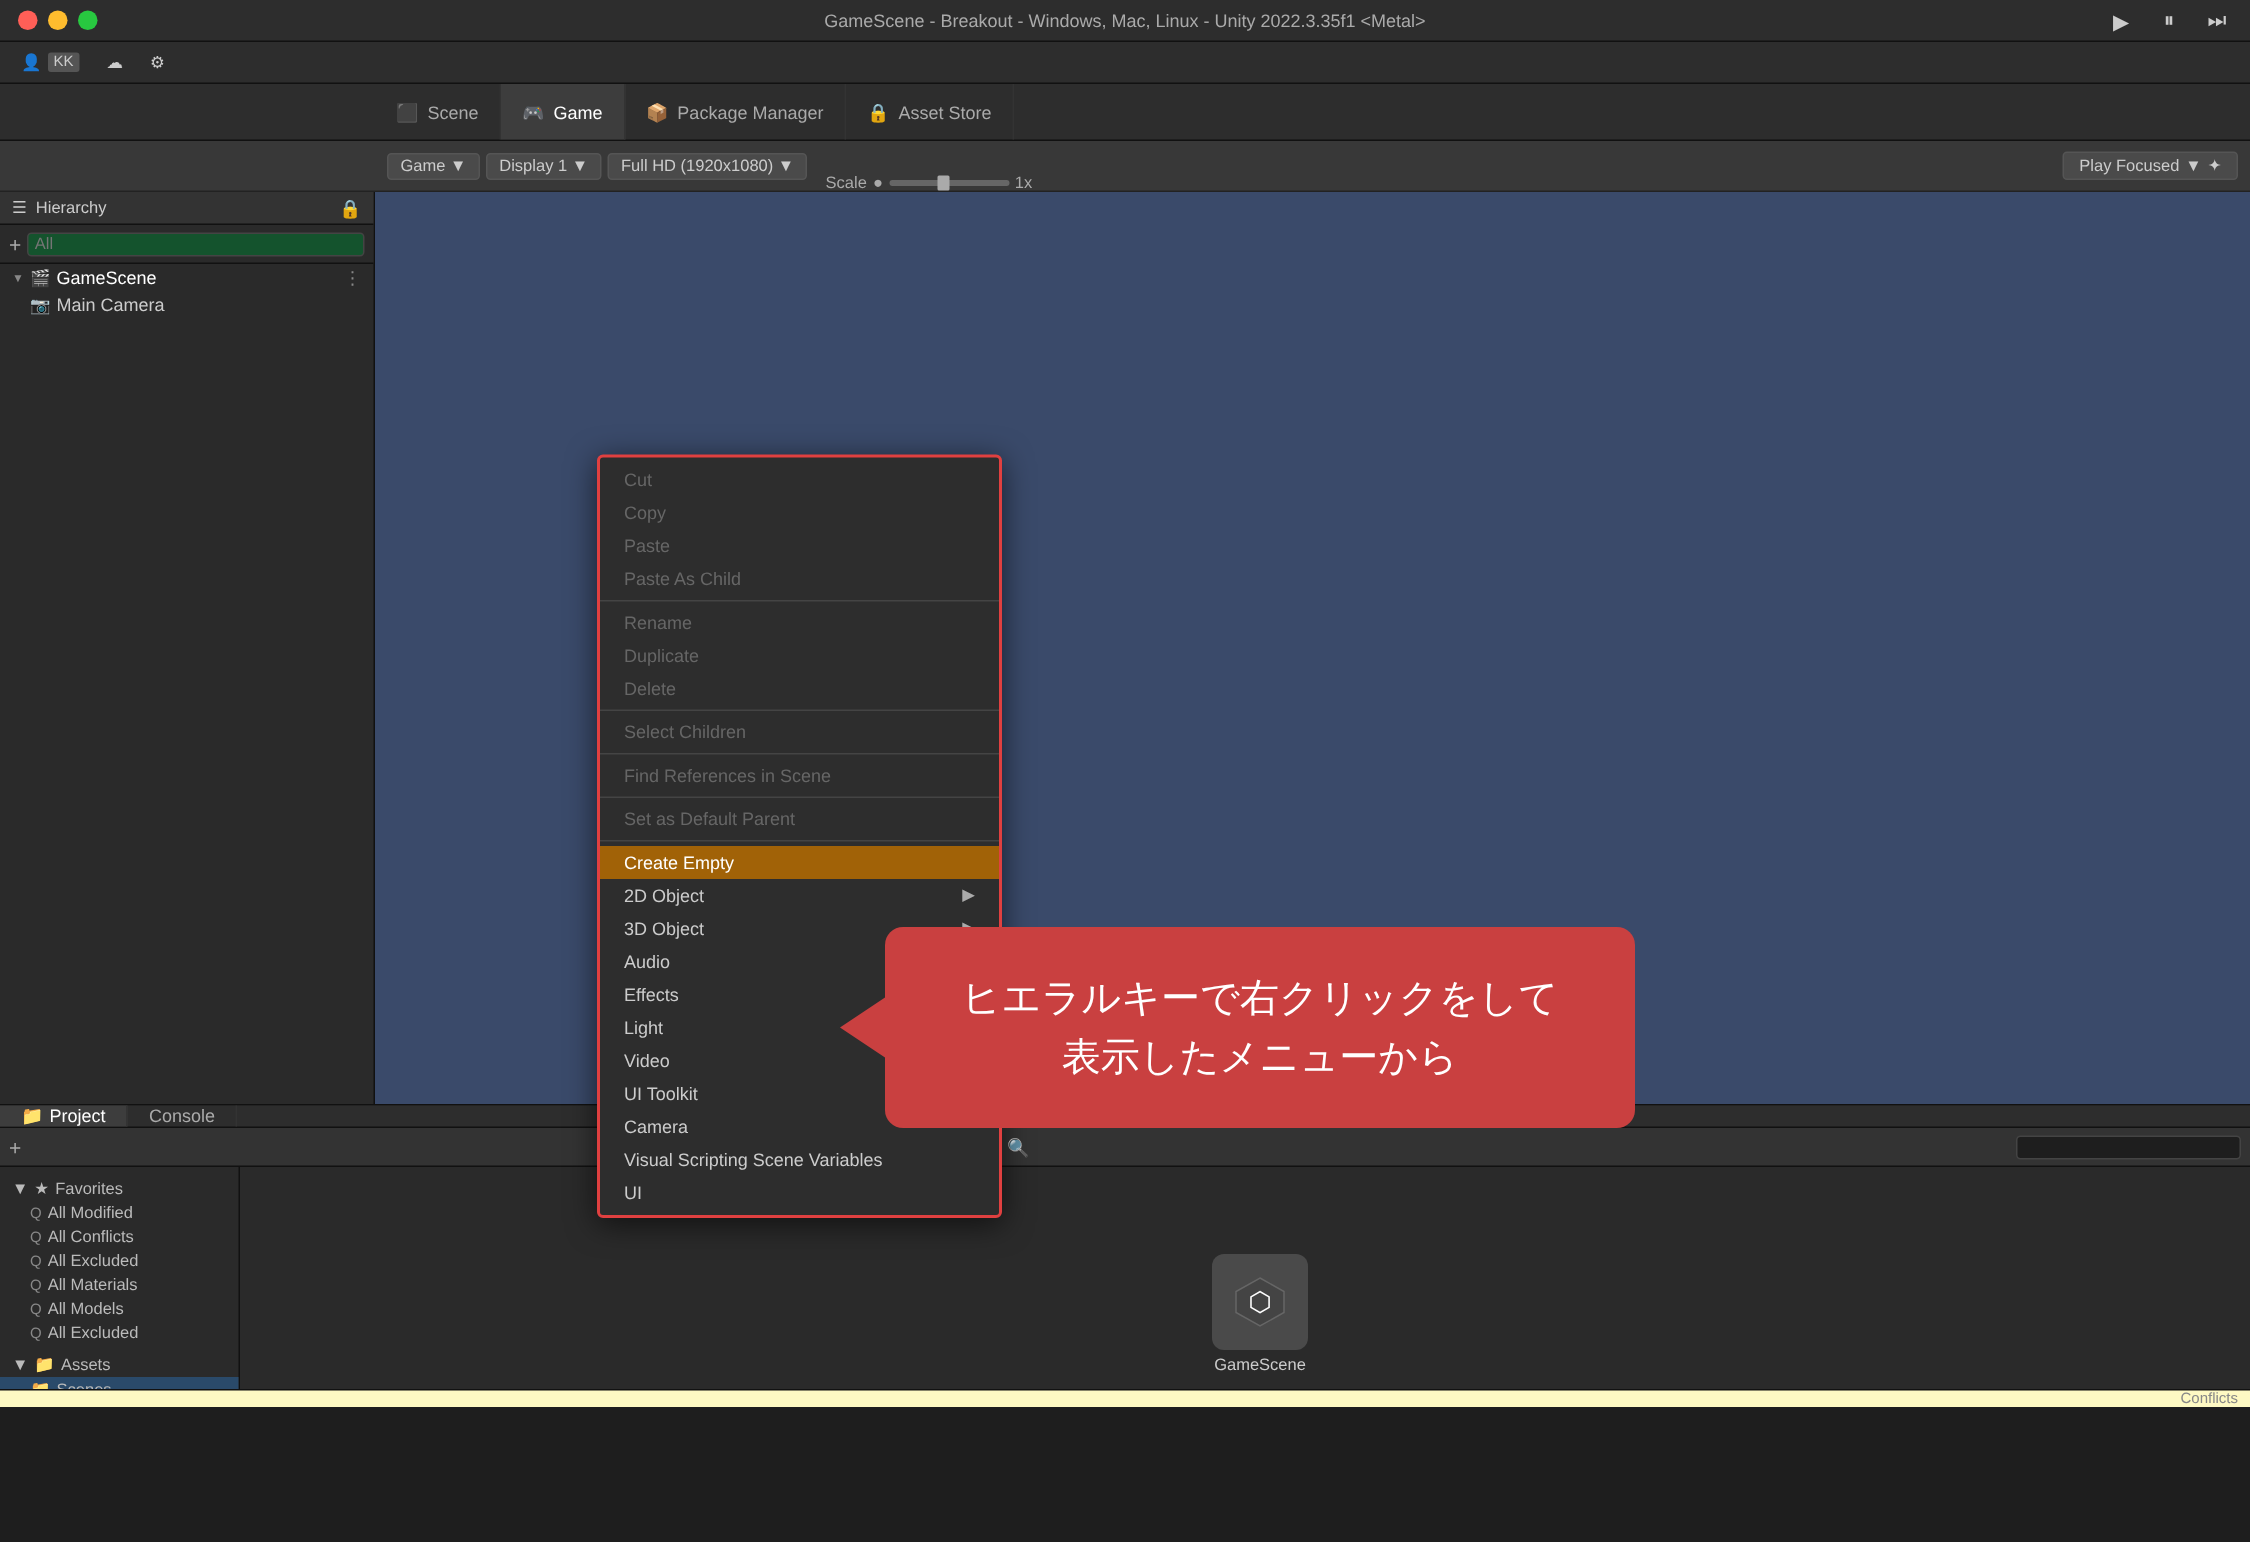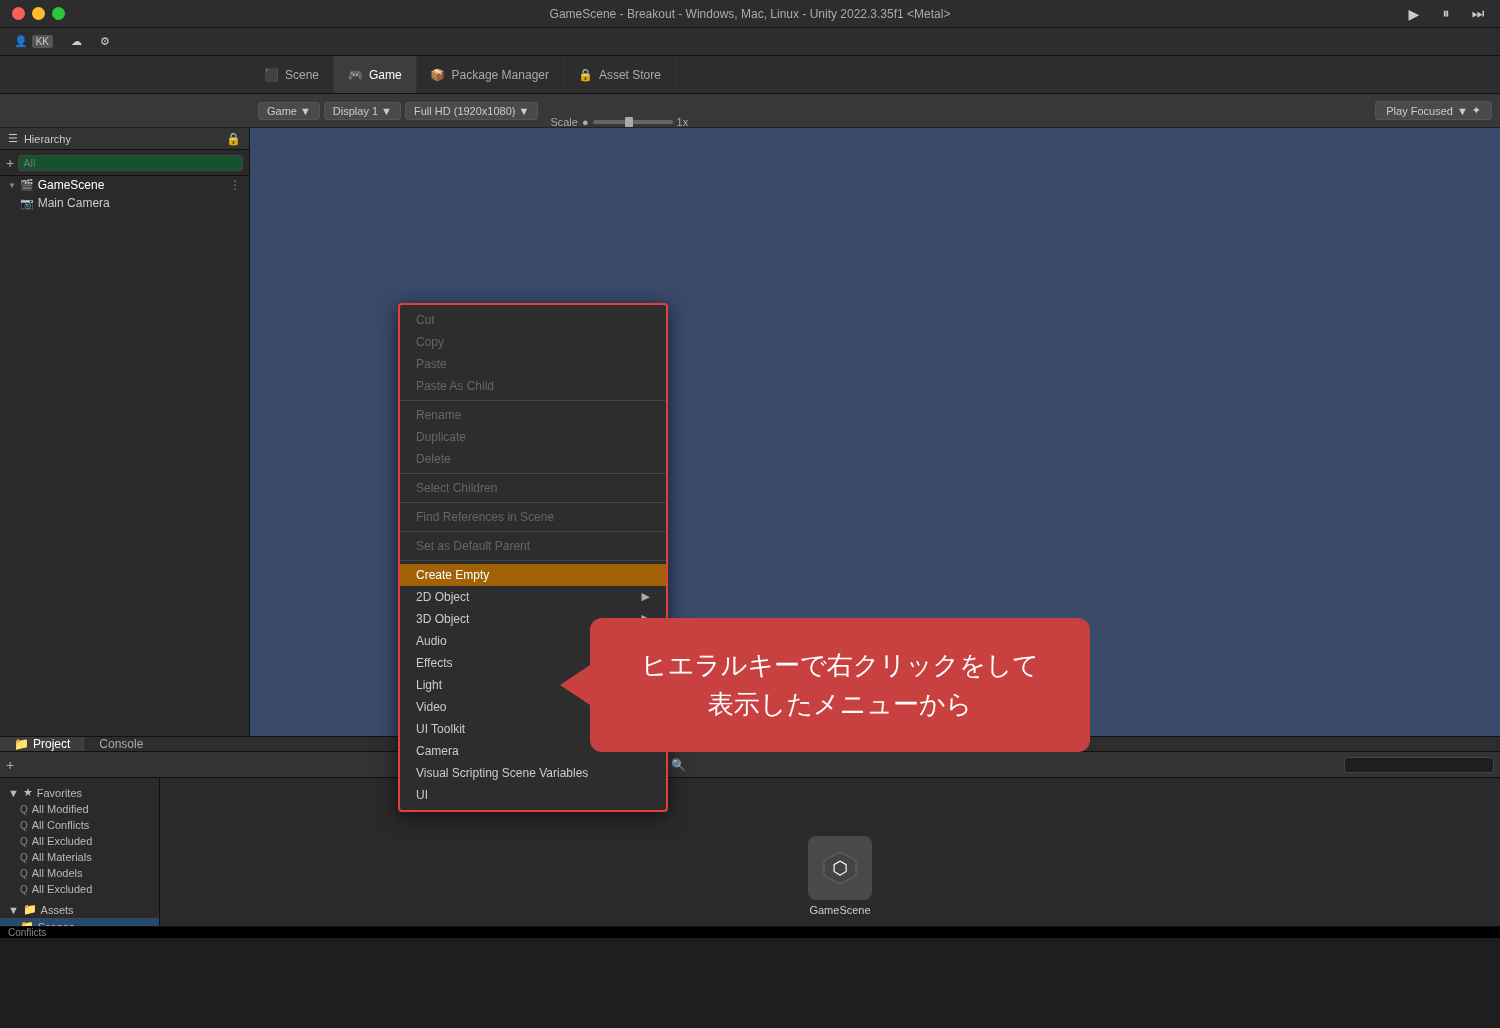--- a/index.html
+++ b/index.html
@@ -400,28 +400,29 @@
       border-radius: 3px;
       color: #aaa;
       font-size: 11px;
       padding: 1px 6px;
       width: 150px;
     }
 
     
     .conflicts-bar {
       height: 22px;
-      background: #000000;
+      background: #fef9c3;
       border-top: 1px solid #111;
       display: flex;
       align-items: center;
       padding: 0 8px;
       gap: 6px;
       font-size: 10px;
       color: #888;
+      justify-content: flex-end;
     }
   </style>
 </head>
 <body>
 
 <div class="title-bar">
   <div class="title-bar-controls">
     <div class="traffic-light tl-close"></div>
     <div class="traffic-light tl-min"></div>
     <div class="traffic-light tl-max"></div>

